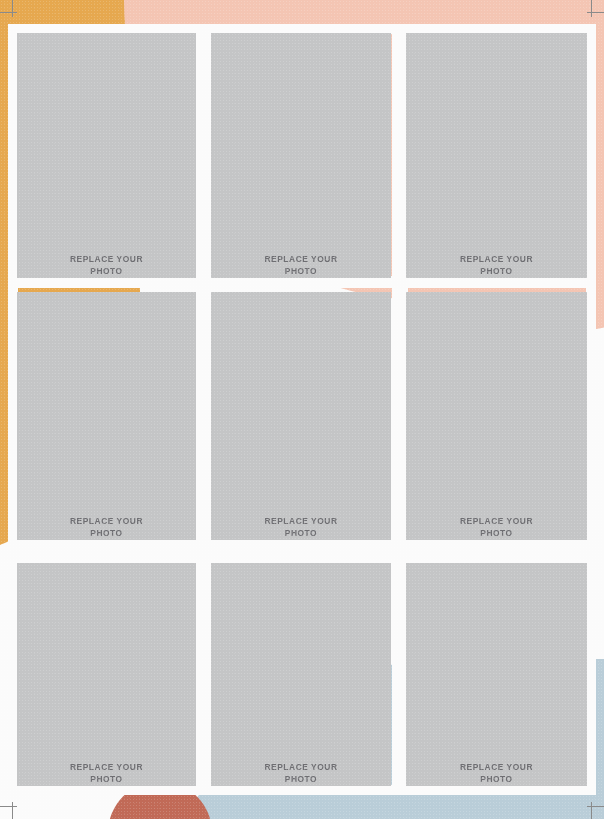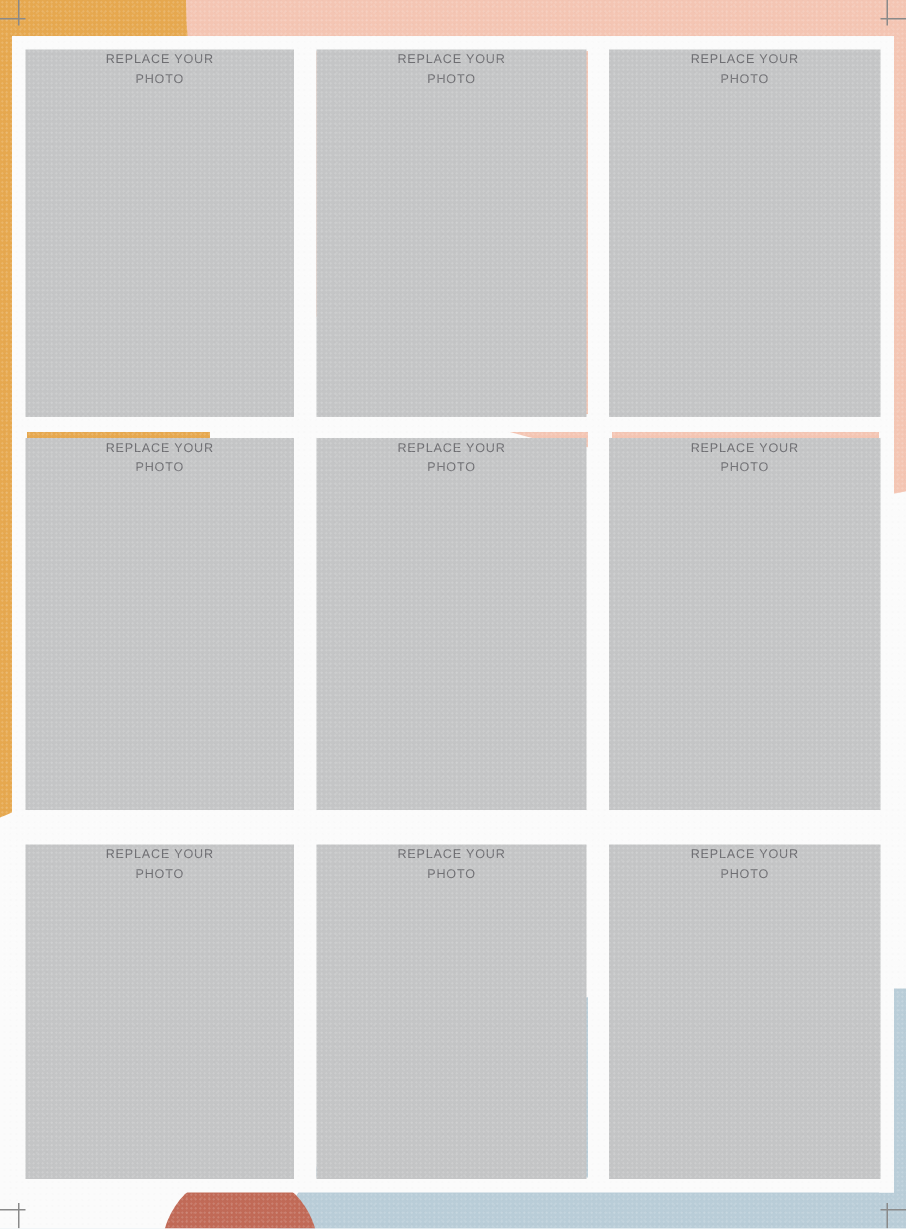--- a/index.html
+++ b/index.html
@@ -130,23 +130,24 @@
   .grid > .cell:nth-child(7),
   .grid > .cell:nth-child(8),
   .grid > .cell:nth-child(9) {
     margin-top: 16px;
   }
 
   .cell {
     position: relative;
     background: #c4c5c6;
     display: flex;
-    align-items: flex-start;
+    align-items: flex-end;
     justify-content: center;
     cursor: pointer;
+    font-weight: bold;
   }
   .cell-label {
     font-size: 8.4px;
     letter-spacing: .55px;
     line-height: 1.5;
     color: #6e6e72;
     text-align: center;
     text-transform: uppercase;
     white-space: pre-line;
     user-select: none;

